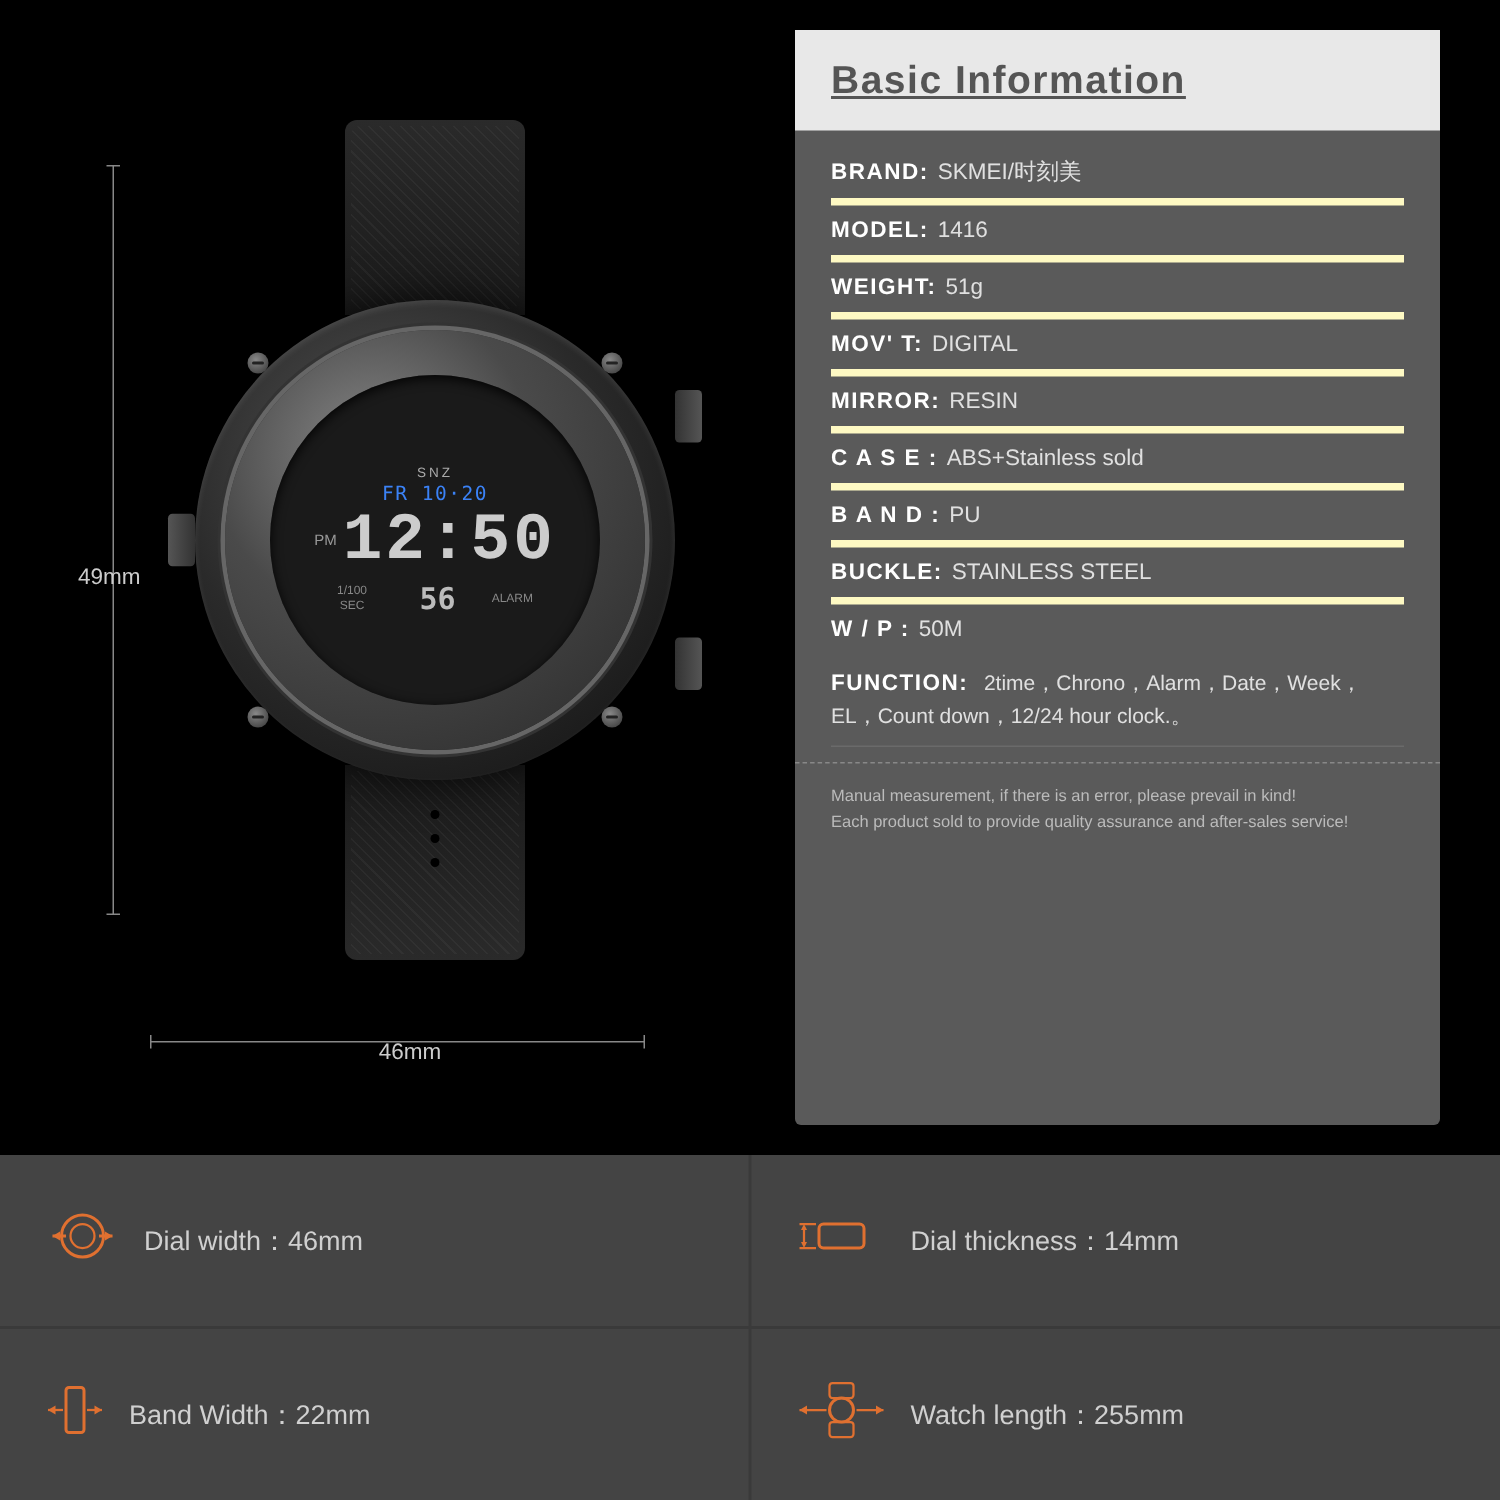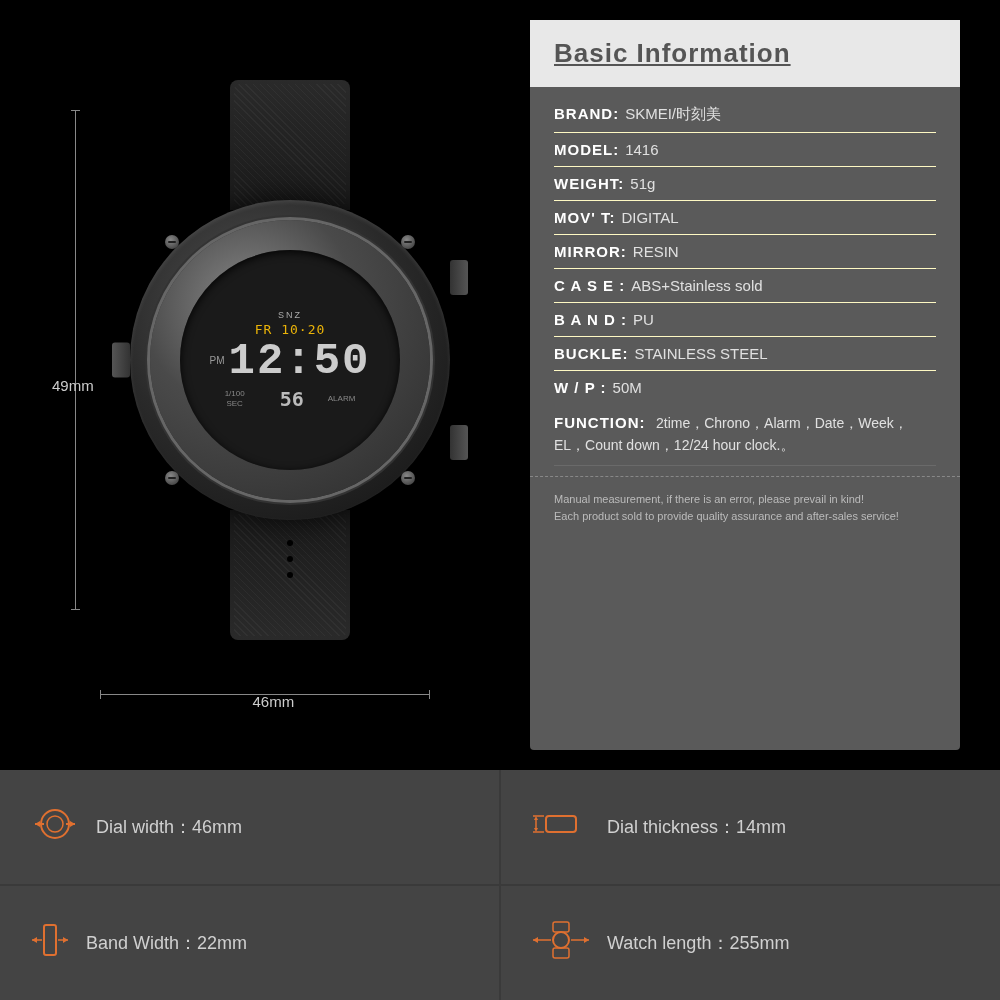--- a/index.html
+++ b/index.html
@@ -129,21 +129,21 @@
 
     .info-content {
       padding: 10px 24px 10px 24px;
     }
 
     .info-row {
       display: flex;
       flex-wrap: wrap;
       padding: 8px 0;
       align-items: baseline;
-      border-bottom: 1px solid #fef9c3;
+      border-bottom: 5px solid #fef9c3;
     }
     .info-row:last-of-type {
       border-bottom: none;
     }
 
     .info-label {
       font-weight: bold;
       color: #fff;
       font-size: 15px;
       margin-right: 6px;
@@ -337,21 +337,21 @@
 
     .dial-snz {
       font-size: 9px;
       color: #aaa;
       letter-spacing: 2px;
       margin-bottom: 2px;
     }
 
     .dial-date {
       font-size: 13px;
-      color: #eab308;
+      color: #3b82f6;
       font-family: monospace;
       letter-spacing: 1px;
       margin-bottom: 2px;
     }
 
     .dial-time-row {
       display: flex;
       align-items: center;
       gap: 4px;
     }

